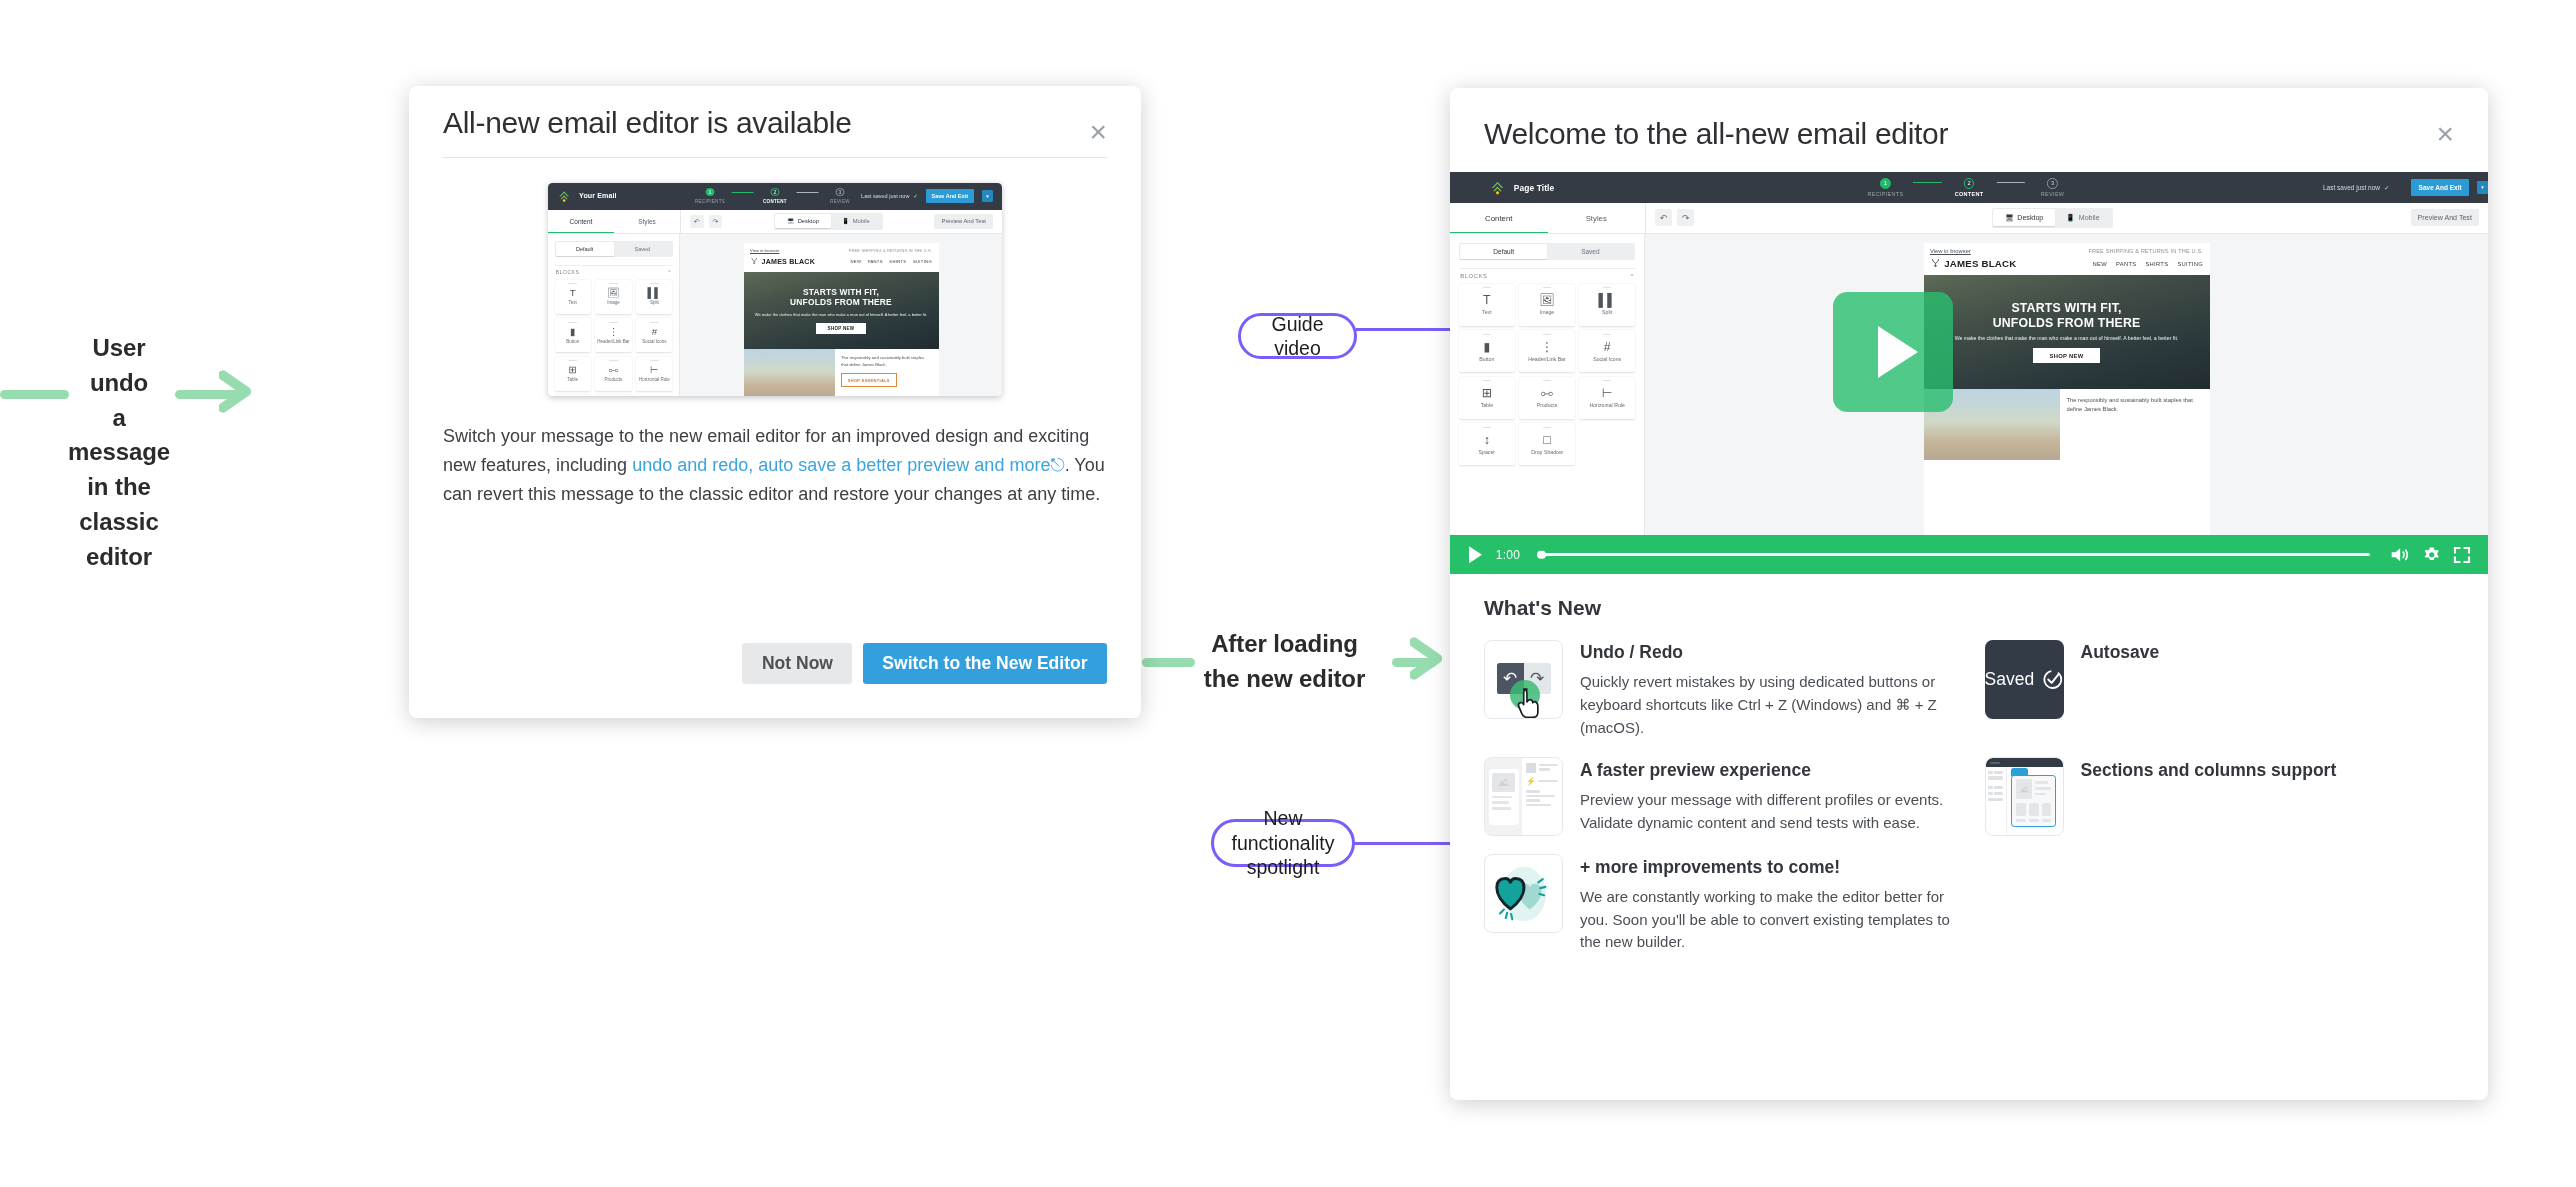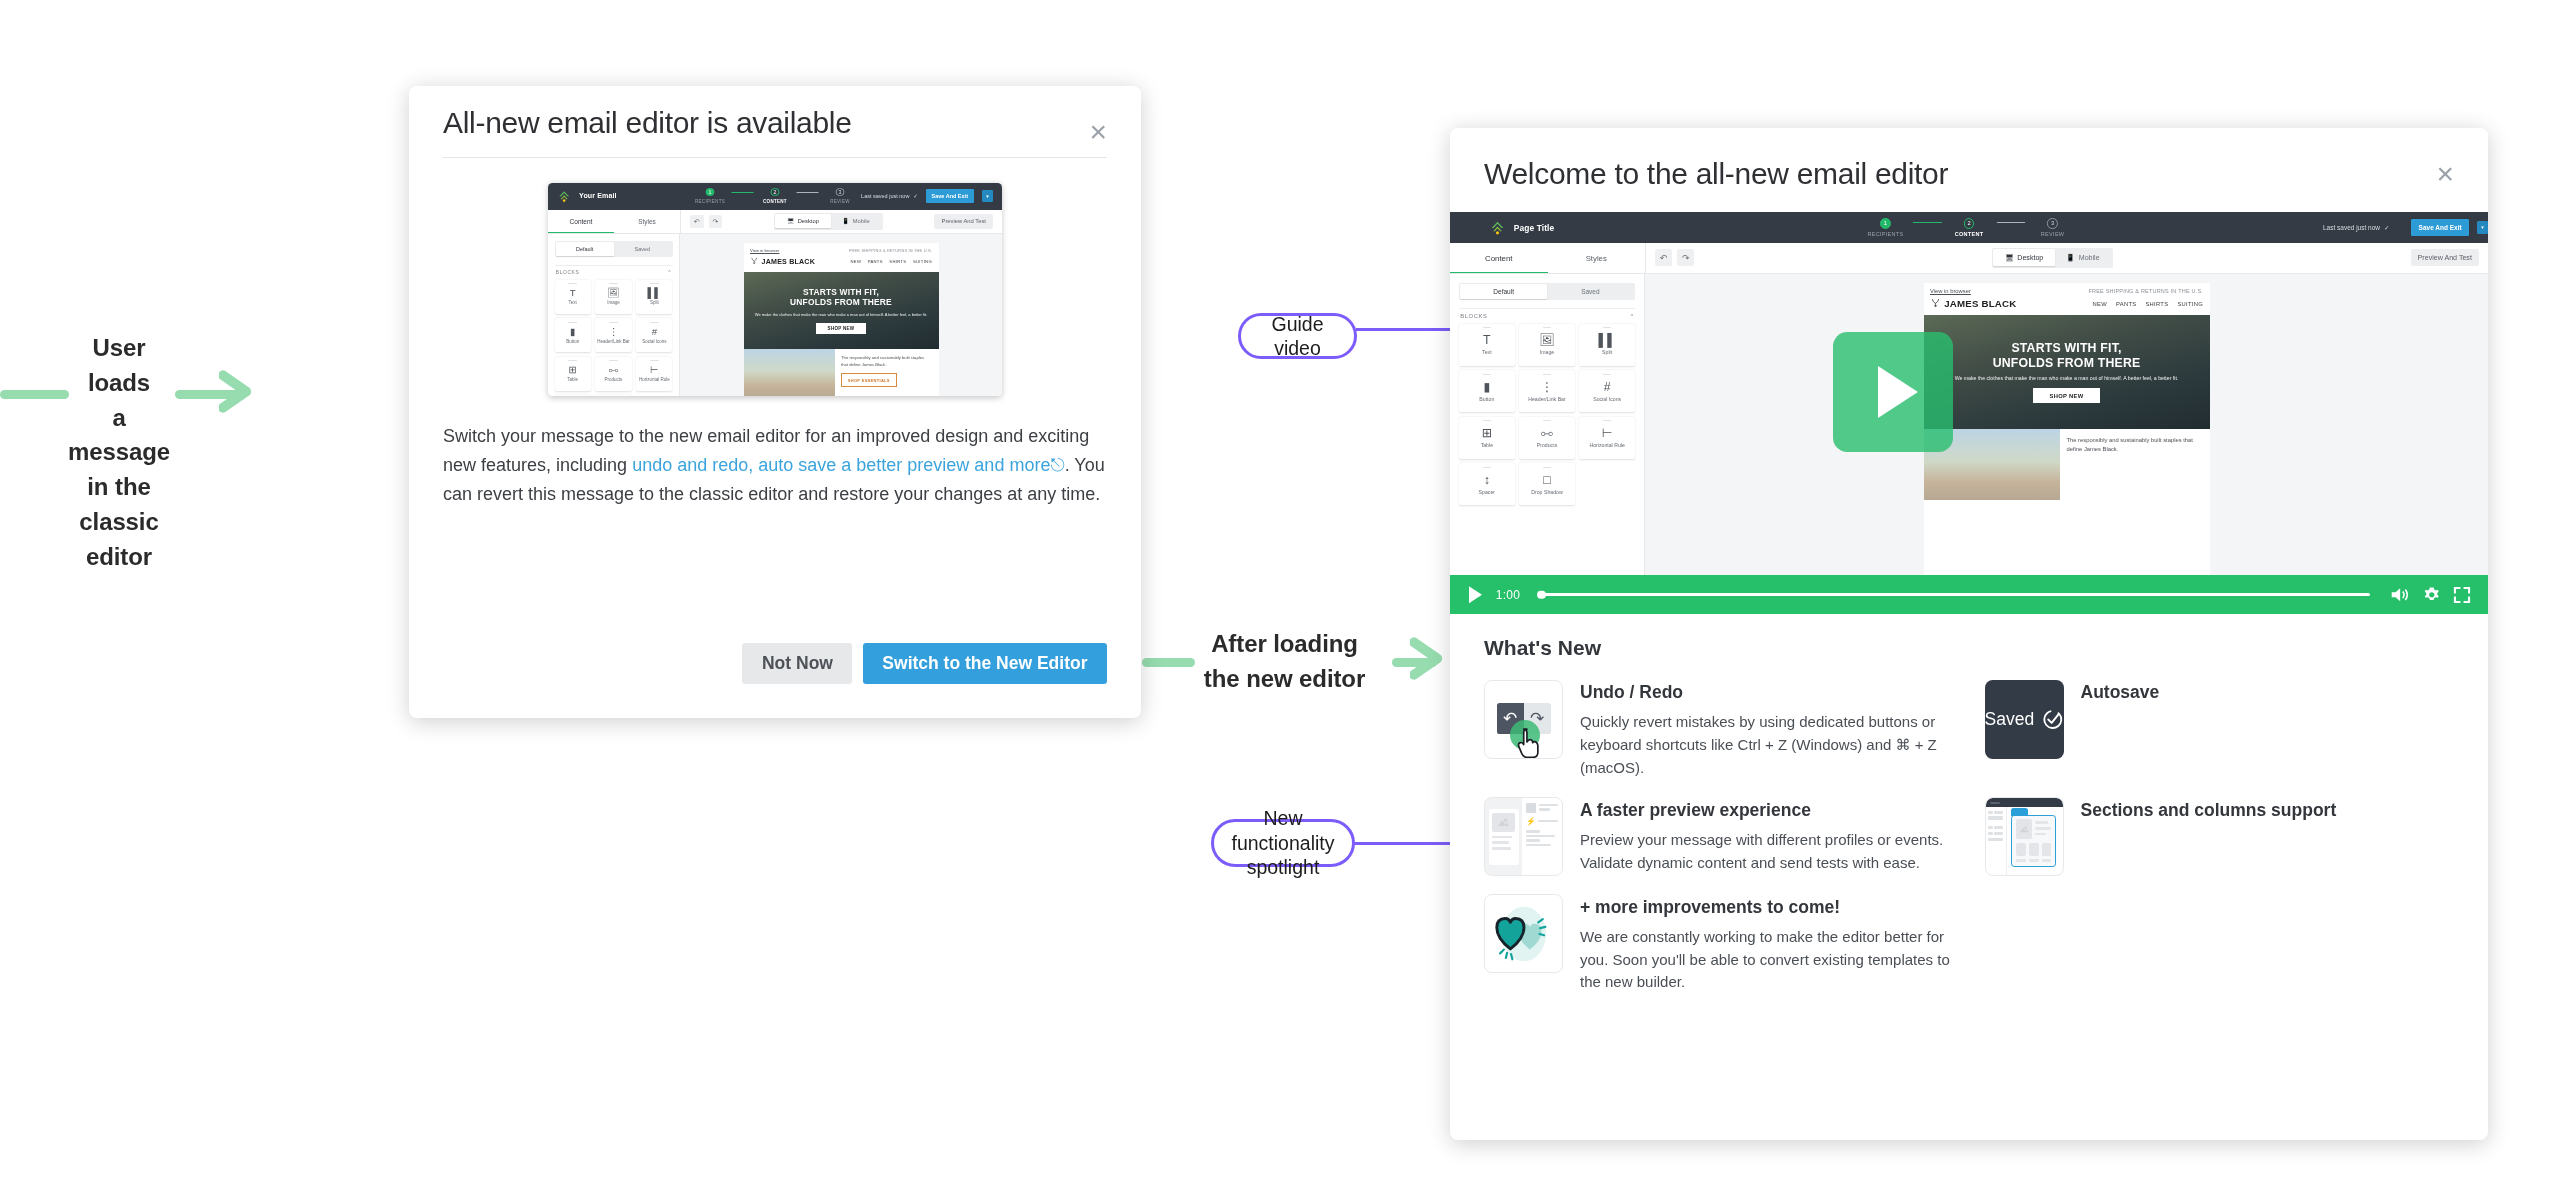--- a/index.html
+++ b/index.html
@@ -166,21 +166,21 @@
     flex:1;background:linear-gradient(180deg,#bcd4e4 0%,#cfd9c8 45%,#c6b49a 75%,#b6a893 100%);
   }
   .mini .copy{flex:1;padding:6.5px;box-sizing:border-box;}
   .mini .copy p{margin:0;font-size:4.2px;color:#4a4f55;line-height:1.6;}
   .mini .essentials{
     display:inline-block;margin-top:4.5px;border:0.6px solid #d98a3a;color:#d2762a;
     font-size:4px;font-weight:bold;letter-spacing:0.3px;padding:3.2px 5.8px;
   }
 
   
-  #modal2{left:1450px;top:88px;width:1038px;height:1012px;margin-top:40px;}
+  #modal2{left:1450px;top:88px;width:1038px;height:1012px;}
   #modal2 .hdr{padding:28.6px 34px 0 34px;position:relative;}
   #modal2 .hdr .modal-close{right:34px;top:31px;}
   #modal2 .hdrline{margin:21px 34px 0 34px;}
   #modal2 .videoarea{margin-top:0;height:402px;position:relative;background:#343b45;overflow:hidden;}
   #modal2 .videoshot{
     position:absolute;left:0;top:0;width:1038px;height:363px;
     transform-origin:0 0;
   }
   .bigmini{width:1038px;font-size:8.4px;}
   .bigmini .topbar{height:31px;padding:0 0 0 39px;}
@@ -317,21 +317,21 @@
   #modal2 .learnlink{
     color:#3ba4dd;font-size:16px;text-decoration:none;display:flex;align-items:center;gap:6.5px;
   }
 </style>
 </head>
 <body>
 
 <div class="stage">
 
   <div class="arrow-line" style="left:0px;top:390px;width:69px;"></div>
-  <div class="flow-label" style="left:67px;top:331px;width:104px;white-space:pre-line;">User loads
+  <div class="flow-label" style="left:67px;top:331px;width:104px;white-space:pre-line;">User undo
 a message
 in the classic
 editor</div>
   <div class="arrow-line" style="left:175px;top:390px;width:65px;"></div>
   <div class="arrow-head" style="left:219px;top:370px;">
     <svg width="39" height="43" viewBox="0 0 60 66">
         <path d="M6 8 L42 33 L6 58" fill="none" stroke="#96dcae" stroke-width="15" stroke-linecap="round" stroke-linejoin="round"></path>
       </svg>
   </div>
 

